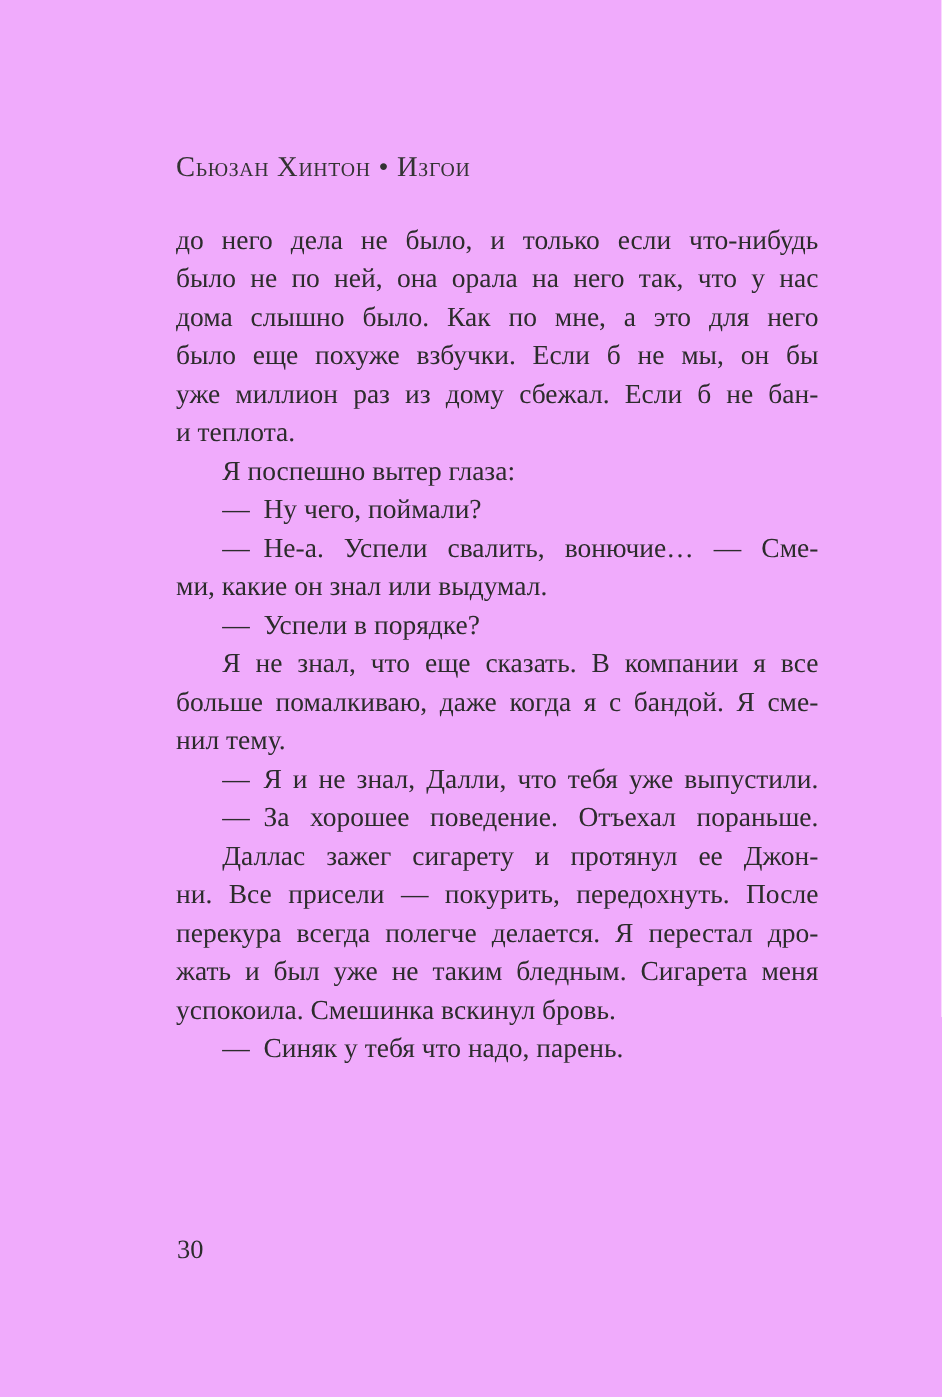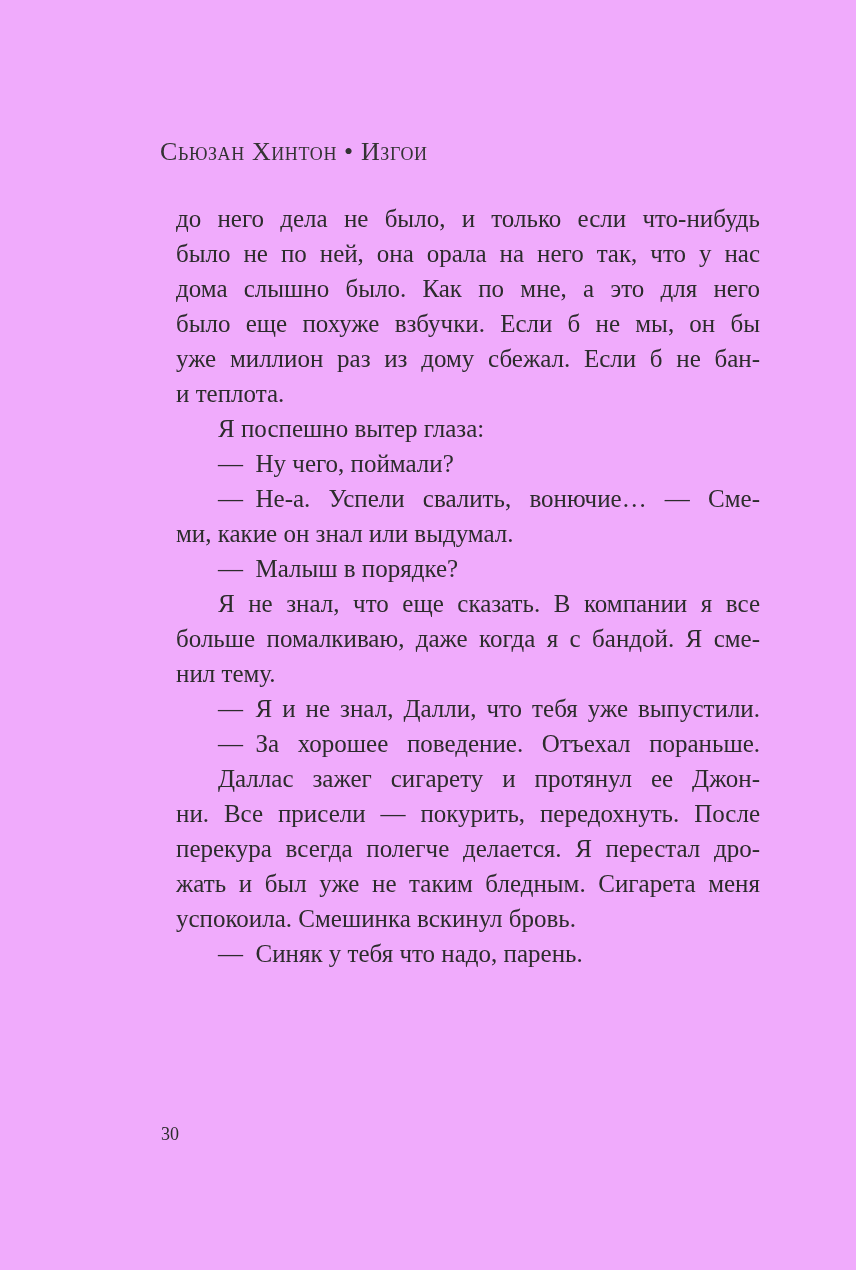--- a/index.html
+++ b/index.html
@@ -21,42 +21,42 @@
     left: 160px;
     top: 137px;
     font-size: 26px;
     font-variant: small-caps;
     letter-spacing: 0.6px;
     color: #333333;
     white-space: nowrap;
   }
   .text-block {
     position: absolute;
-    left: 176px;
+    left: 160px;
     top: 201px;
     width: 584px;
   }
   .line {
     font-size: 25px;
     line-height: 35px;
     text-align: left;
     color: #2c2c2c;
   }
   .line.justify {
     text-align: justify;
     text-align-last: justify;
   }
   .line.indent {
     padding-left: 42px;
   }
   .folio {
     position: absolute;
     left: 161px;
     top: 1124px;
-    font-size: 18px;
+    font-size: 24px;
     color: #2c2c2c;
   }
 </style>
 </head>
 <body>
 
 <div class="page">
 
   <header class="running-head">
     <span>Сьюзан Хинтон • Изгои</span>
@@ -67,21 +67,21 @@
   <div class="line justify">до него дела не было, и только если что-нибудь</div>
       <div class="line justify">было не по ней, она орала на него так, что у нас</div>
       <div class="line justify">дома слышно было. Как по мне, а это для него</div>
       <div class="line justify">было еще похуже взбучки. Если б не мы, он бы</div>
       <div class="line justify">уже миллион раз из дому сбежал. Если б не бан-</div>
       <div class="line">и теплота.</div>
       <div class="line indent">Я поспешно вытер глаза:</div>
       <div class="line indent">— Ну чего, поймали?</div>
       <div class="line indent justify">— Не-а. Успели свалить, вонючие… — Сме-</div>
       <div class="line">ми, какие он знал или выдумал.</div>
-      <div class="line indent">— Малыш в порядке?</div>
+      <div class="line indent">— Успели в порядке?</div>
       <div class="line indent justify">Я не знал, что еще сказать. В компании я все</div>
       <div class="line justify">больше помалкиваю, даже когда я с бандой. Я сме-</div>
       <div class="line">нил тему.</div>
       <div class="line indent justify">— Я и не знал, Далли, что тебя уже выпустили.</div>
       <div class="line indent justify">— За хорошее поведение. Отъехал пораньше.</div>
       <div class="line indent justify">Даллас зажег сигарету и протянул ее Джон-</div>
       <div class="line justify">ни. Все присели — покурить, передохнуть. После</div>
       <div class="line justify">перекура всегда полегче делается. Я перестал дро-</div>
       <div class="line justify">жать и был уже не таким бледным. Сигарета меня</div>
       <div class="line">успокоила. Смешинка вскинул бровь.</div>

